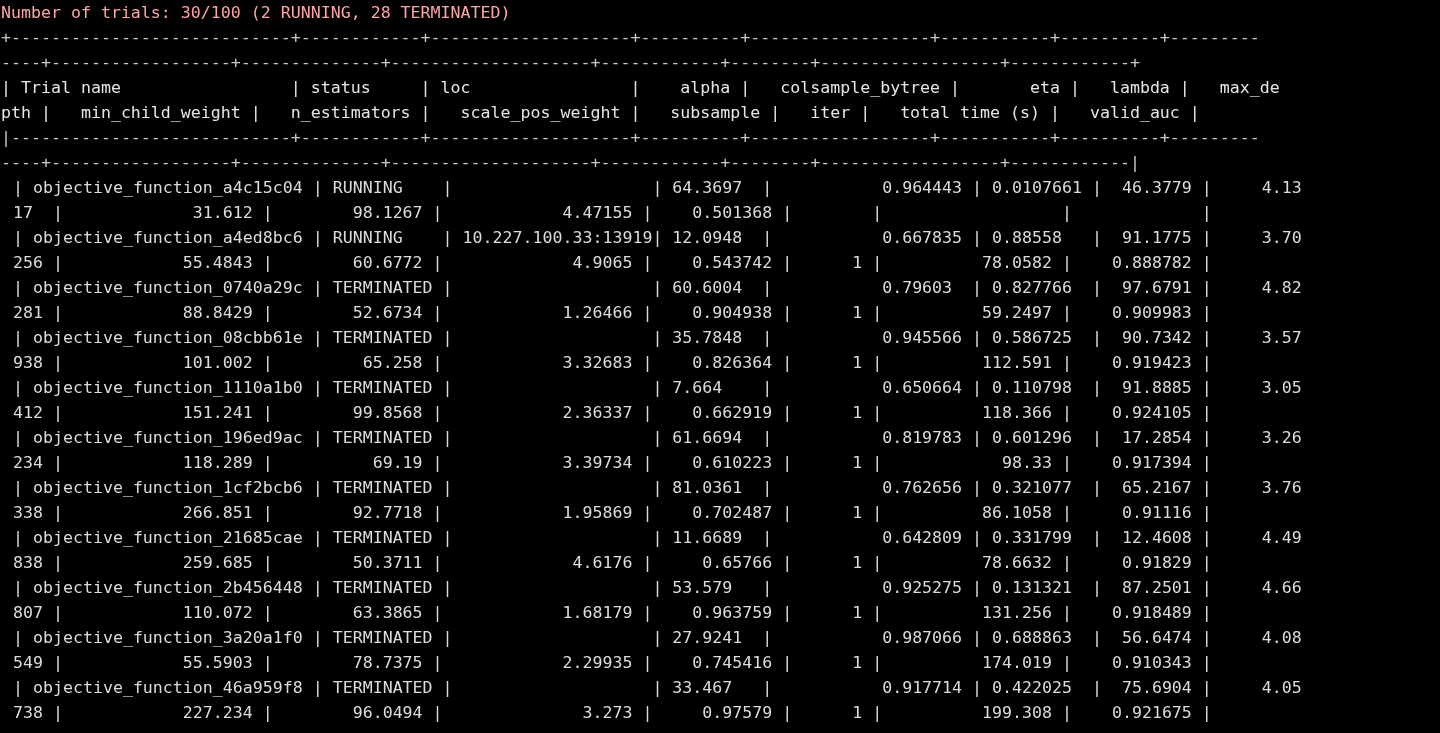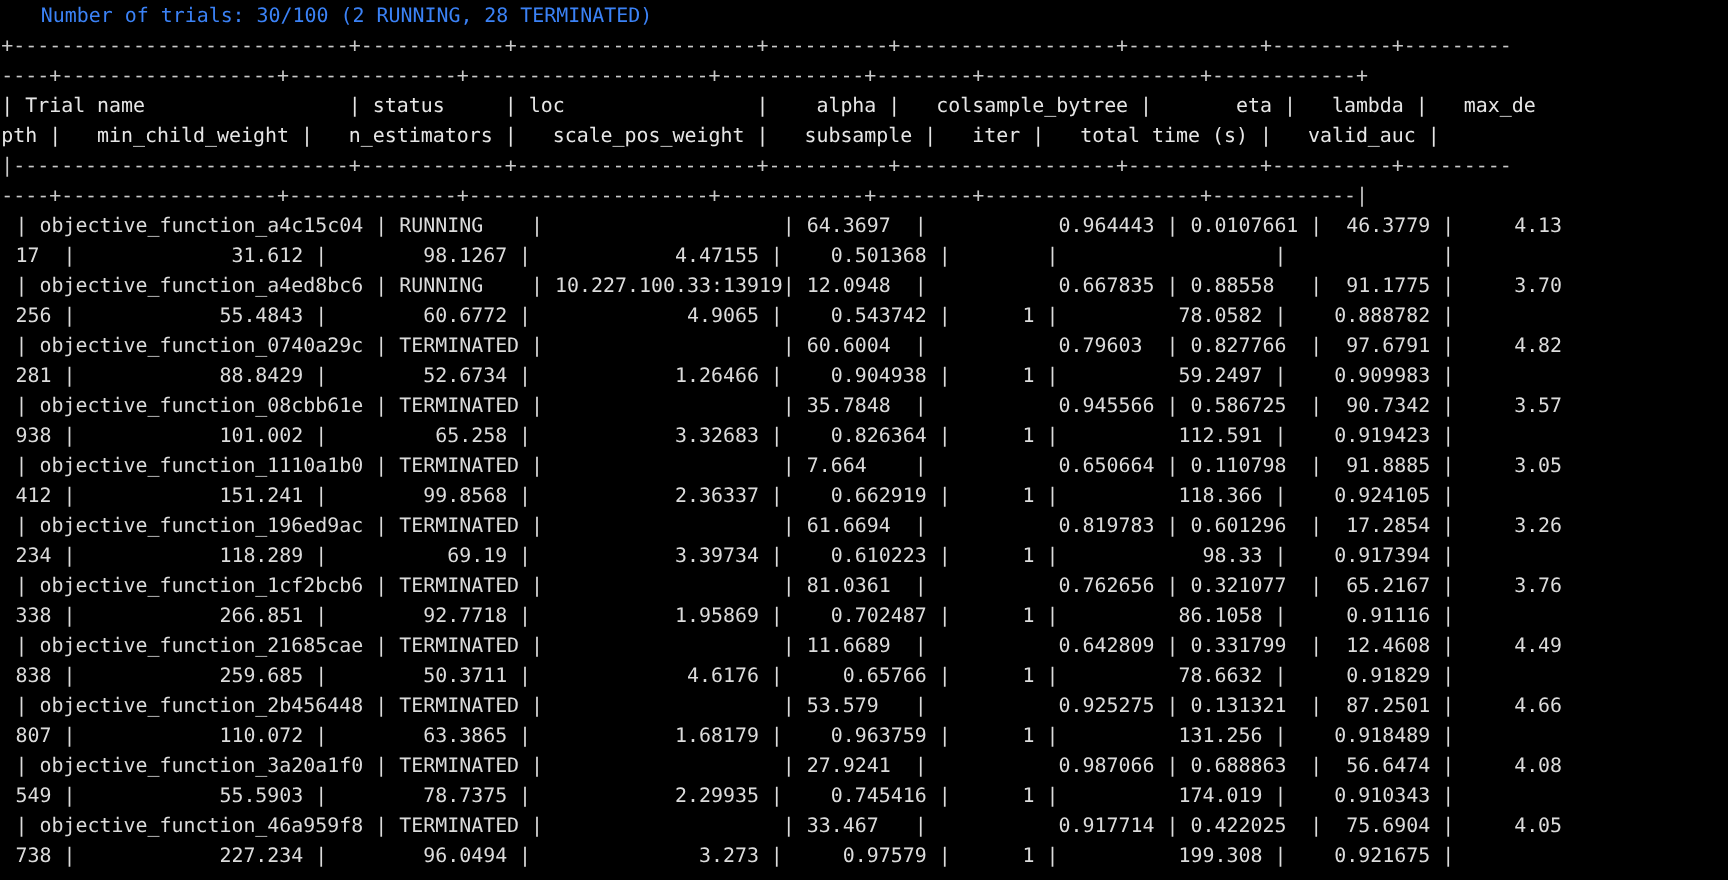--- a/index.html
+++ b/index.html
@@ -26,21 +26,21 @@
     overflow: hidden;
     box-sizing: border-box;
     padding: 0 0 0 1px;
   }
   .tline {
     display: block;
     height: 25px;
     white-space: pre;
     font-family: "DejaVu Sans Mono", "Liberation Mono", monospace;
   }
-  .summary { color: #3b82f6; padding-left: 33px; }
+  .summary { color: #fca5a5; }
   .rule    { color: #c8c8c8; }
   .header  { color: #e6e6e6; }
   .row     { color: #dcdcdc; padding-left: 12px; }
 </style>
 </head>
 <body>
 
 <div id="terminal"><span class="tline summary">Number of trials: 30/100 (2 RUNNING, 28 TERMINATED)</span><span class="tline rule">+----------------------------+------------+--------------------+----------+------------------+-----------+----------+---------</span><span class="tline rule">----+------------------+--------------+--------------------+------------+--------+------------------+------------+</span><span class="tline header">| Trial name                 | status     | loc                |    alpha |   colsample_bytree |       eta |   lambda |   max_de</span><span class="tline header">pth |   min_child_weight |   n_estimators |   scale_pos_weight |   subsample |   iter |   total time (s) |   valid_auc |</span><span class="tline rule">|----------------------------+------------+--------------------+----------+------------------+-----------+----------+---------</span><span class="tline rule">----+------------------+--------------+--------------------+------------+--------+------------------+------------|</span><span class="tline row">| objective_function_a4c15c04 | RUNNING    |                    | 64.3697  |           0.964443 | 0.0107661 |  46.3779 |     4.13</span><span class="tline row">17  |             31.612 |        98.1267 |            4.47155 |    0.501368 |        |                  |             |</span><span class="tline row">| objective_function_a4ed8bc6 | RUNNING    | 10.227.100.33:13919| 12.0948  |           0.667835 | 0.88558   |  91.1775 |     3.70</span><span class="tline row">256 |            55.4843 |        60.6772 |             4.9065 |    0.543742 |      1 |          78.0582 |    0.888782 |</span><span class="tline row">| objective_function_0740a29c | TERMINATED |                    | 60.6004  |           0.79603  | 0.827766  |  97.6791 |     4.82</span><span class="tline row">281 |            88.8429 |        52.6734 |            1.26466 |    0.904938 |      1 |          59.2497 |    0.909983 |</span><span class="tline row">| objective_function_08cbb61e | TERMINATED |                    | 35.7848  |           0.945566 | 0.586725  |  90.7342 |     3.57</span><span class="tline row">938 |            101.002 |         65.258 |            3.32683 |    0.826364 |      1 |          112.591 |    0.919423 |</span><span class="tline row">| objective_function_1110a1b0 | TERMINATED |                    | 7.664    |           0.650664 | 0.110798  |  91.8885 |     3.05</span><span class="tline row">412 |            151.241 |        99.8568 |            2.36337 |    0.662919 |      1 |          118.366 |    0.924105 |</span><span class="tline row">| objective_function_196ed9ac | TERMINATED |                    | 61.6694  |           0.819783 | 0.601296  |  17.2854 |     3.26</span><span class="tline row">234 |            118.289 |          69.19 |            3.39734 |    0.610223 |      1 |            98.33 |    0.917394 |</span><span class="tline row">| objective_function_1cf2bcb6 | TERMINATED |                    | 81.0361  |           0.762656 | 0.321077  |  65.2167 |     3.76</span><span class="tline row">338 |            266.851 |        92.7718 |            1.95869 |    0.702487 |      1 |          86.1058 |     0.91116 |</span><span class="tline row">| objective_function_21685cae | TERMINATED |                    | 11.6689  |           0.642809 | 0.331799  |  12.4608 |     4.49</span><span class="tline row">838 |            259.685 |        50.3711 |             4.6176 |     0.65766 |      1 |          78.6632 |     0.91829 |</span><span class="tline row">| objective_function_2b456448 | TERMINATED |                    | 53.579   |           0.925275 | 0.131321  |  87.2501 |     4.66</span><span class="tline row">807 |            110.072 |        63.3865 |            1.68179 |    0.963759 |      1 |          131.256 |    0.918489 |</span><span class="tline row">| objective_function_3a20a1f0 | TERMINATED |                    | 27.9241  |           0.987066 | 0.688863  |  56.6474 |     4.08</span><span class="tline row">549 |            55.5903 |        78.7375 |            2.29935 |    0.745416 |      1 |          174.019 |    0.910343 |</span><span class="tline row">| objective_function_46a959f8 | TERMINATED |                    | 33.467   |           0.917714 | 0.422025  |  75.6904 |     4.05</span><span class="tline row">738 |            227.234 |        96.0494 |              3.273 |     0.97579 |      1 |          199.308 |    0.921675 |</span></div>
 
 </body></html>

